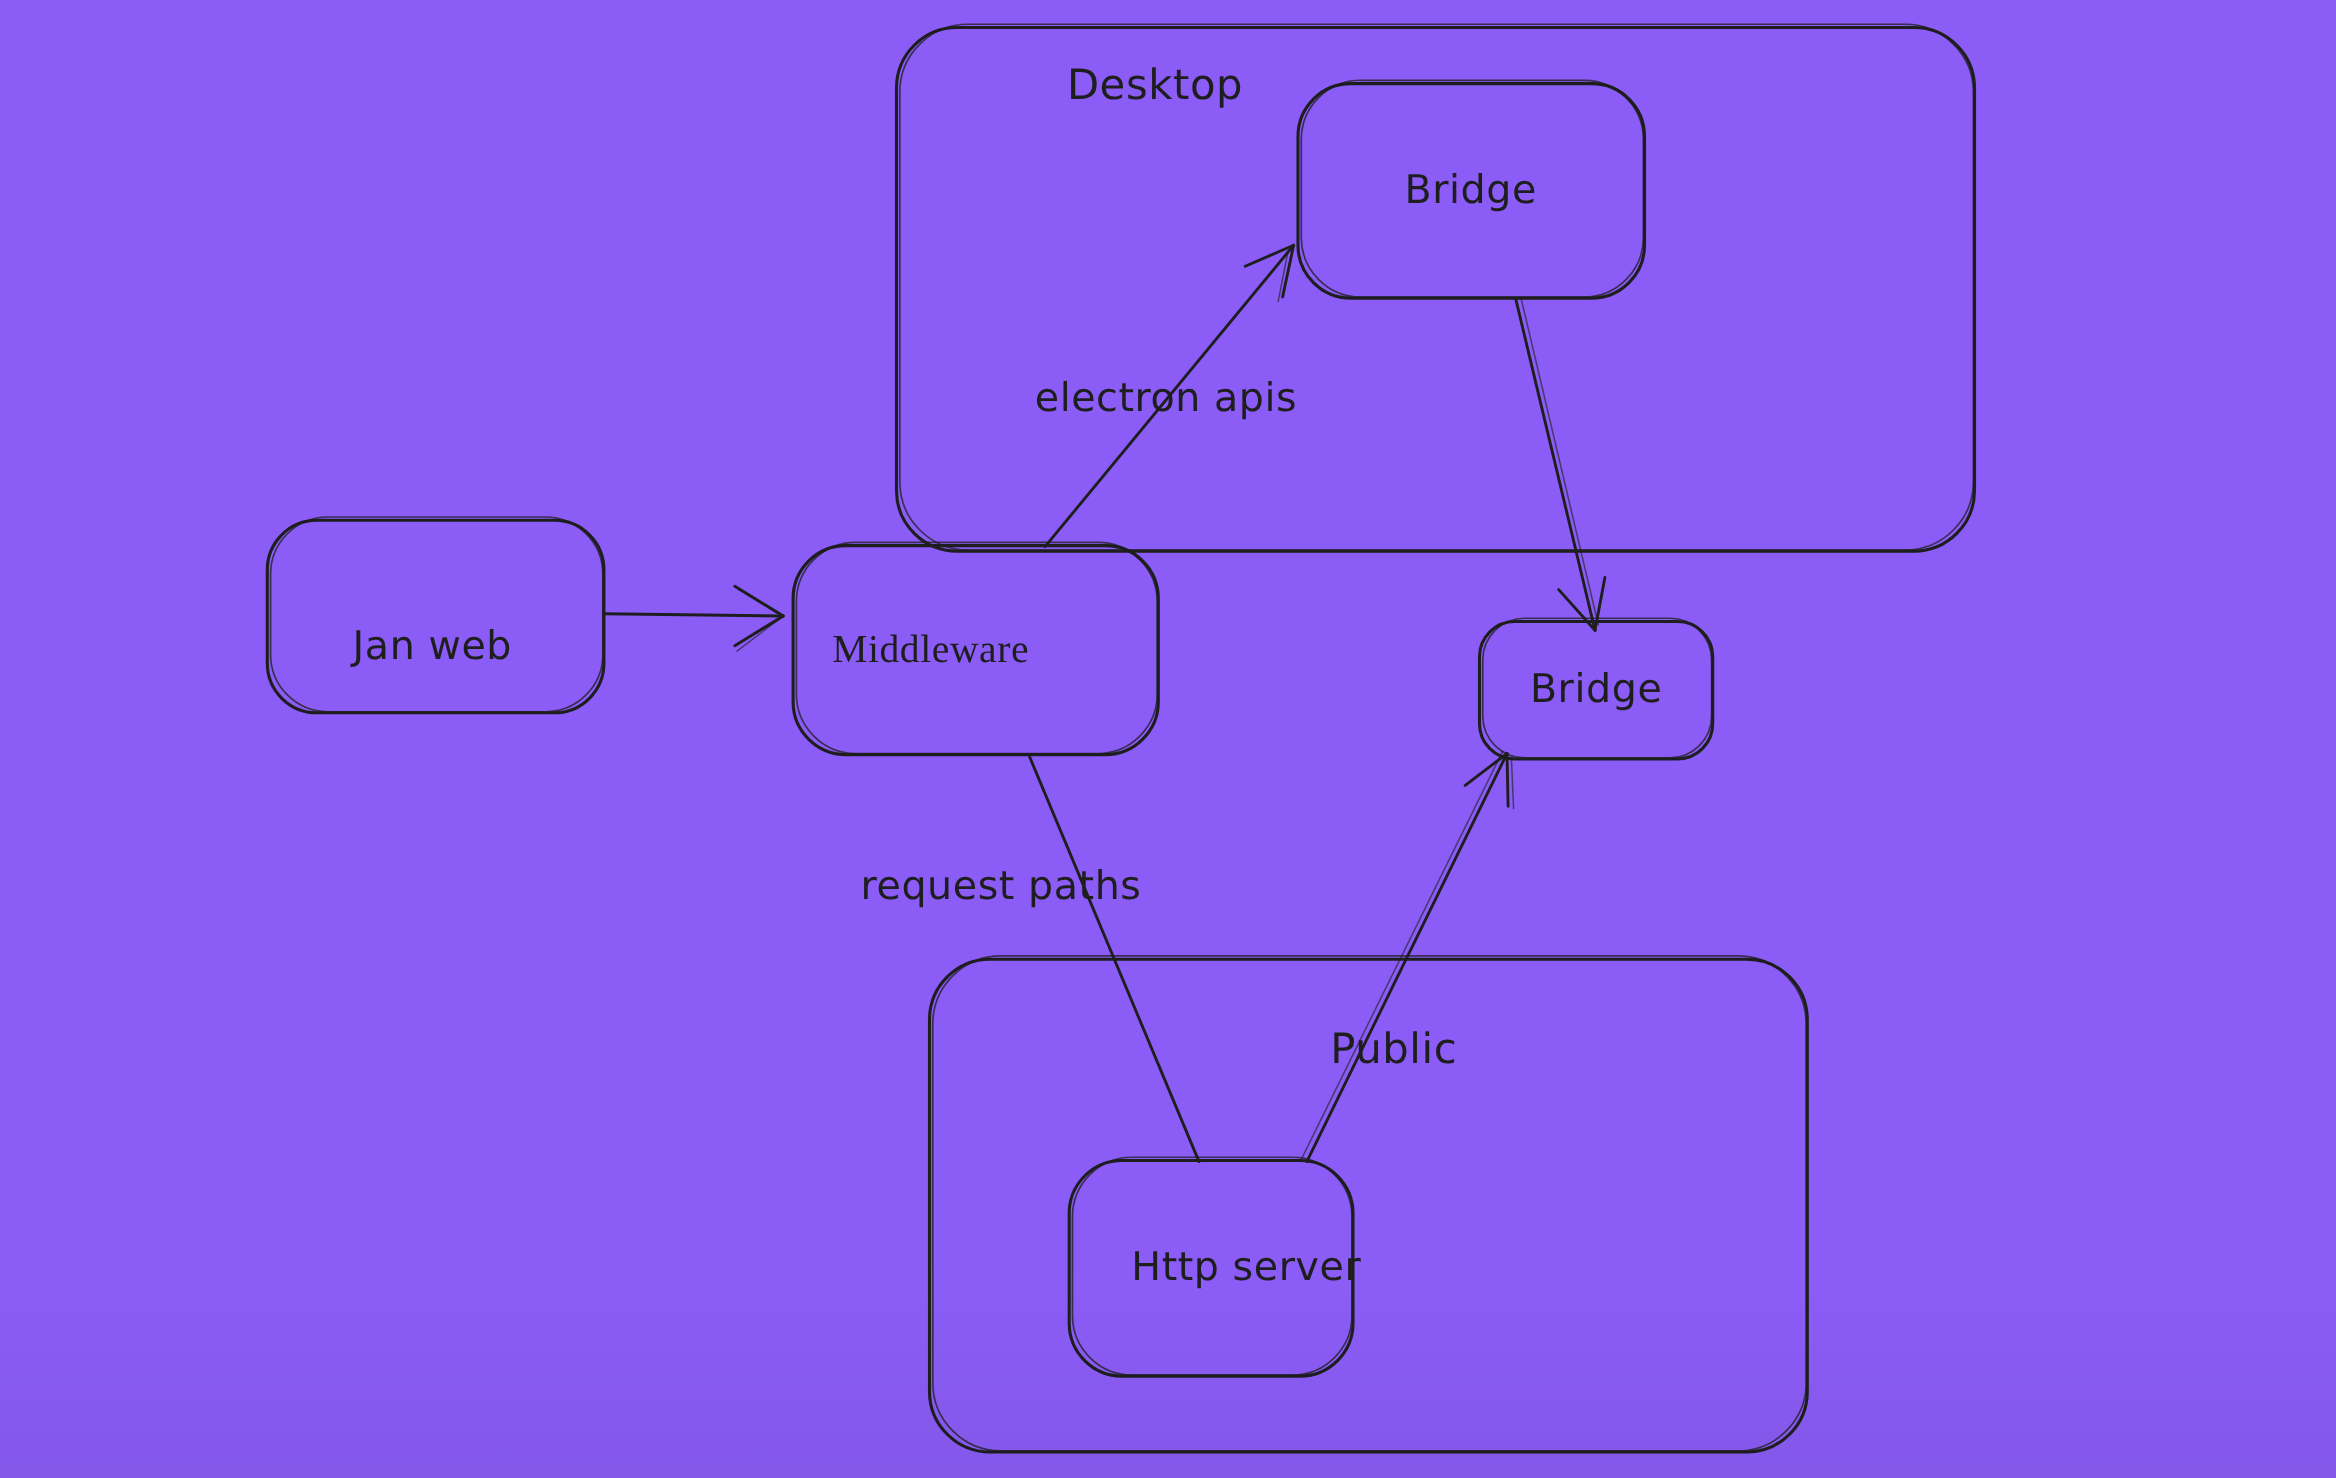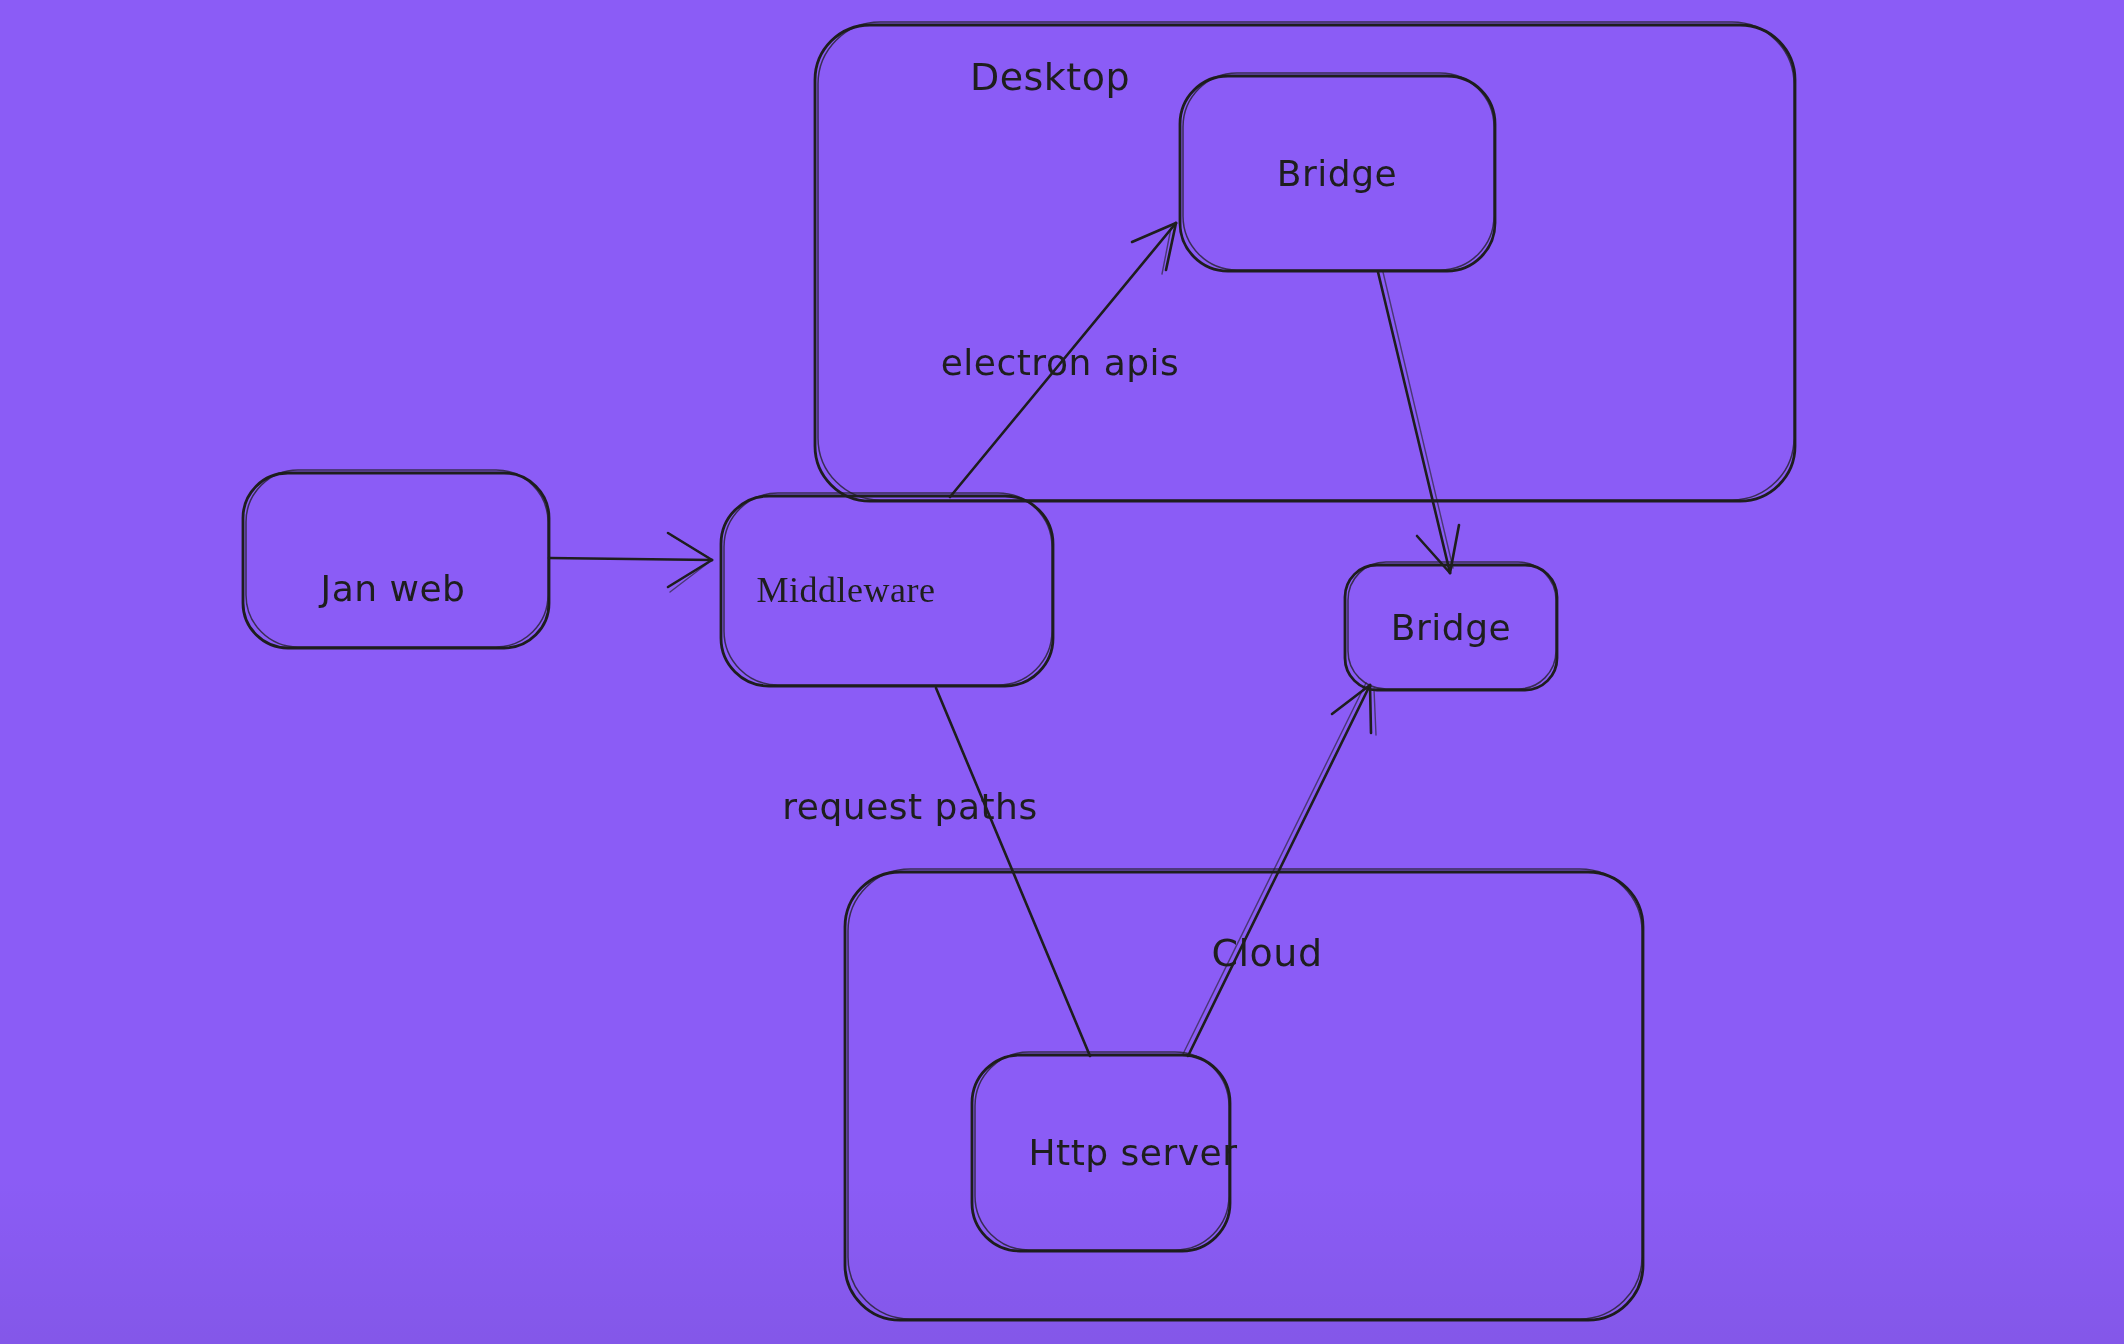--- a/index.html
+++ b/index.html
@@ -118,21 +118,21 @@
     <g>
       <path class="edge" d="M1188,1056 L1370,685"></path>
       <path class="edge2" d="M1183,1054 L1366,683"></path>
       <path class="edge" d="M1370,685 L1371,733"></path>
       <path class="edge" d="M1370,685 L1332,714"></path>
       <path class="edge2" d="M1374,689 L1376,735"></path>
     </g>
   </svg>
 
   <div class="lbl big" style="left:1050px; top:77px;">Desktop</div>
-  <div class="lbl big" style="left:1267px; top:953px;">Cloud</div>
+  <div class="lbl big" style="left:1267px; top:953px;">Public</div>
 
   <div class="lbl" style="left:393px; top:588px;">Jan web</div>
   <div class="lbl" style="left:846px; top:590px;font-family:Liberation Serif, serif;">Middleware</div>
   <div class="lbl" style="left:1337px; top:173px;">Bridge</div>
   <div class="lbl" style="left:1451px; top:627px;">Bridge</div>
   <div class="lbl" style="left:1101px; top:1152px;margin-left:32px;">Http server</div>
 
   <div class="lbl" style="left:1060px; top:362px;">electron apis</div>
   <div class="lbl" style="left:894px; top:806px;margin-left:16px;">request paths</div>
 

